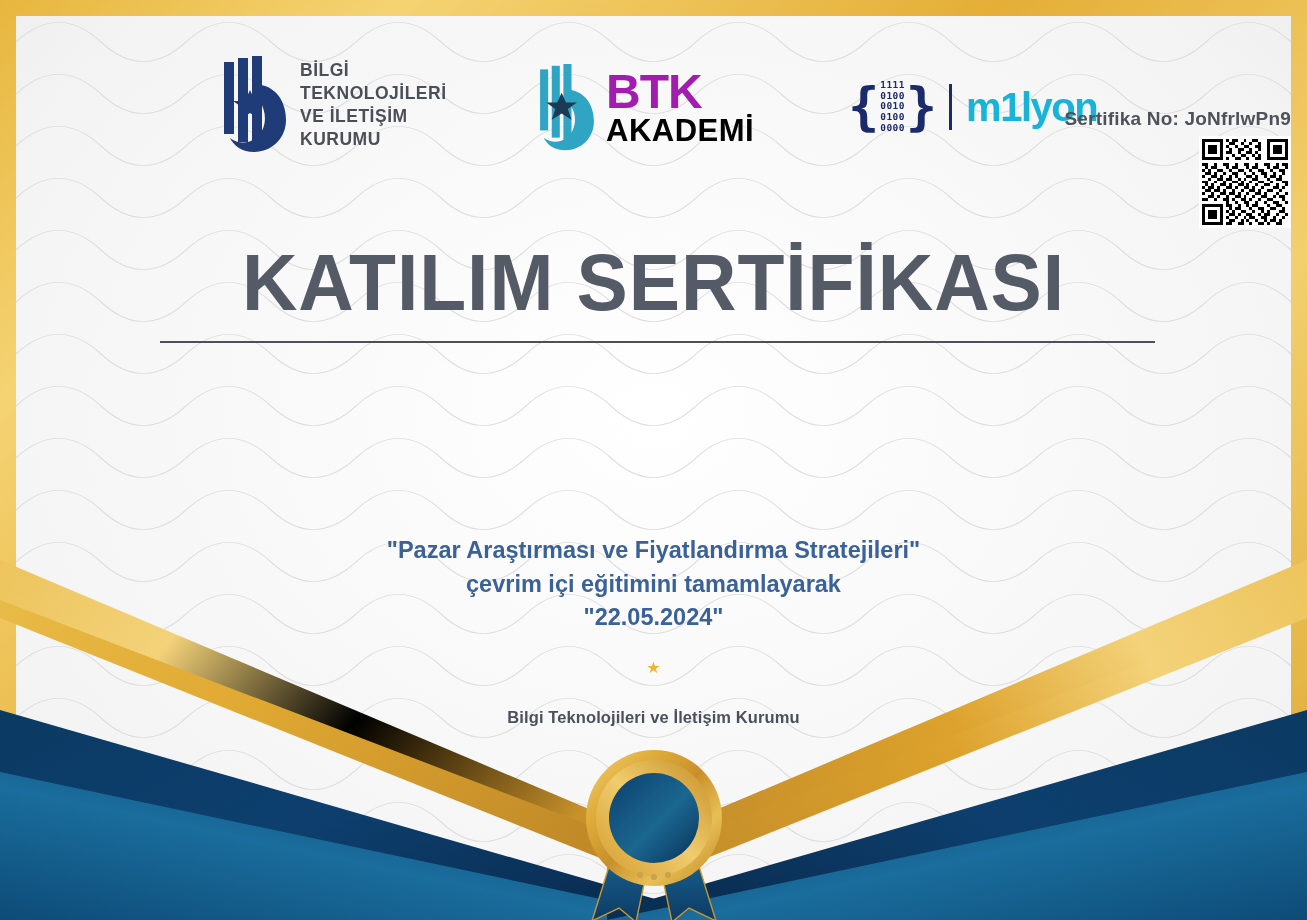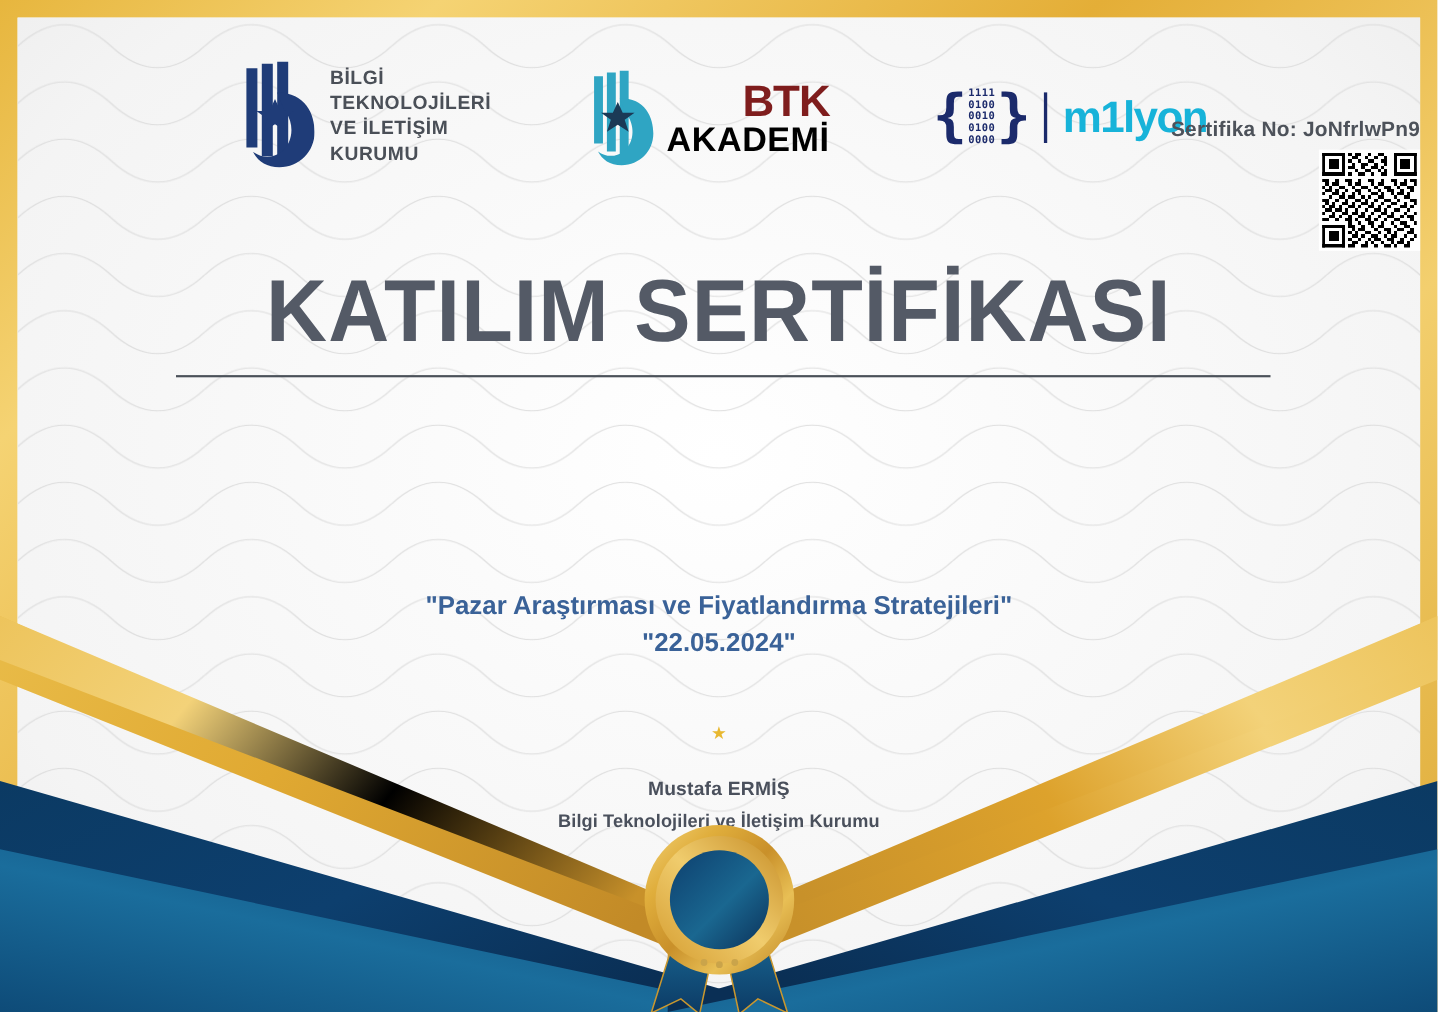--- a/index.html
+++ b/index.html
@@ -105,26 +105,25 @@
   .akademi-logo {
     position: absolute;
     left: 538px;
     top: 16px;
     display: flex;
     align-items: center;
     gap: 10px;
   }
   .akademi-text .btk-big {
     display: block;
-    font-size: 40px;
-    font-weight: bold;
-    color: #7f1d1d;
+    font-size: 48px;
+    font-weight: bold;
+    color: #a21caf;
     letter-spacing: -1px;
     line-height: 0.92;
-    text-align: right;
   }
   .akademi-text .akademi-big {
     display: block;
     font-size: 31px;
     font-weight: bold;
     color: #000000;
     letter-spacing: 0.5px;
     line-height: 1;
   }
 
@@ -665,24 +664,24 @@
         </svg>
       </div>
     </div>
 
     <div class="title">KATILIM SERTİFİKASI</div>
     <div class="title-rule"></div>
 
 
     <div class="body-text">
       <div>"Pazar Araştırması ve Fiyatlandırma Stratejileri"</div>
+      <div>çevrim içi eğitimini tamamlayarak</div>
       <div>"22.05.2024"</div>
     </div>
 
     <div class="star">★</div>
 
     <div class="sig">
-      <div class="name">Mustafa ERMİŞ</div>
       <div class="org">Bilgi Teknolojileri ve İletişim Kurumu</div>
     </div>
 
   </div>
 </div>
 
 </body></html>

